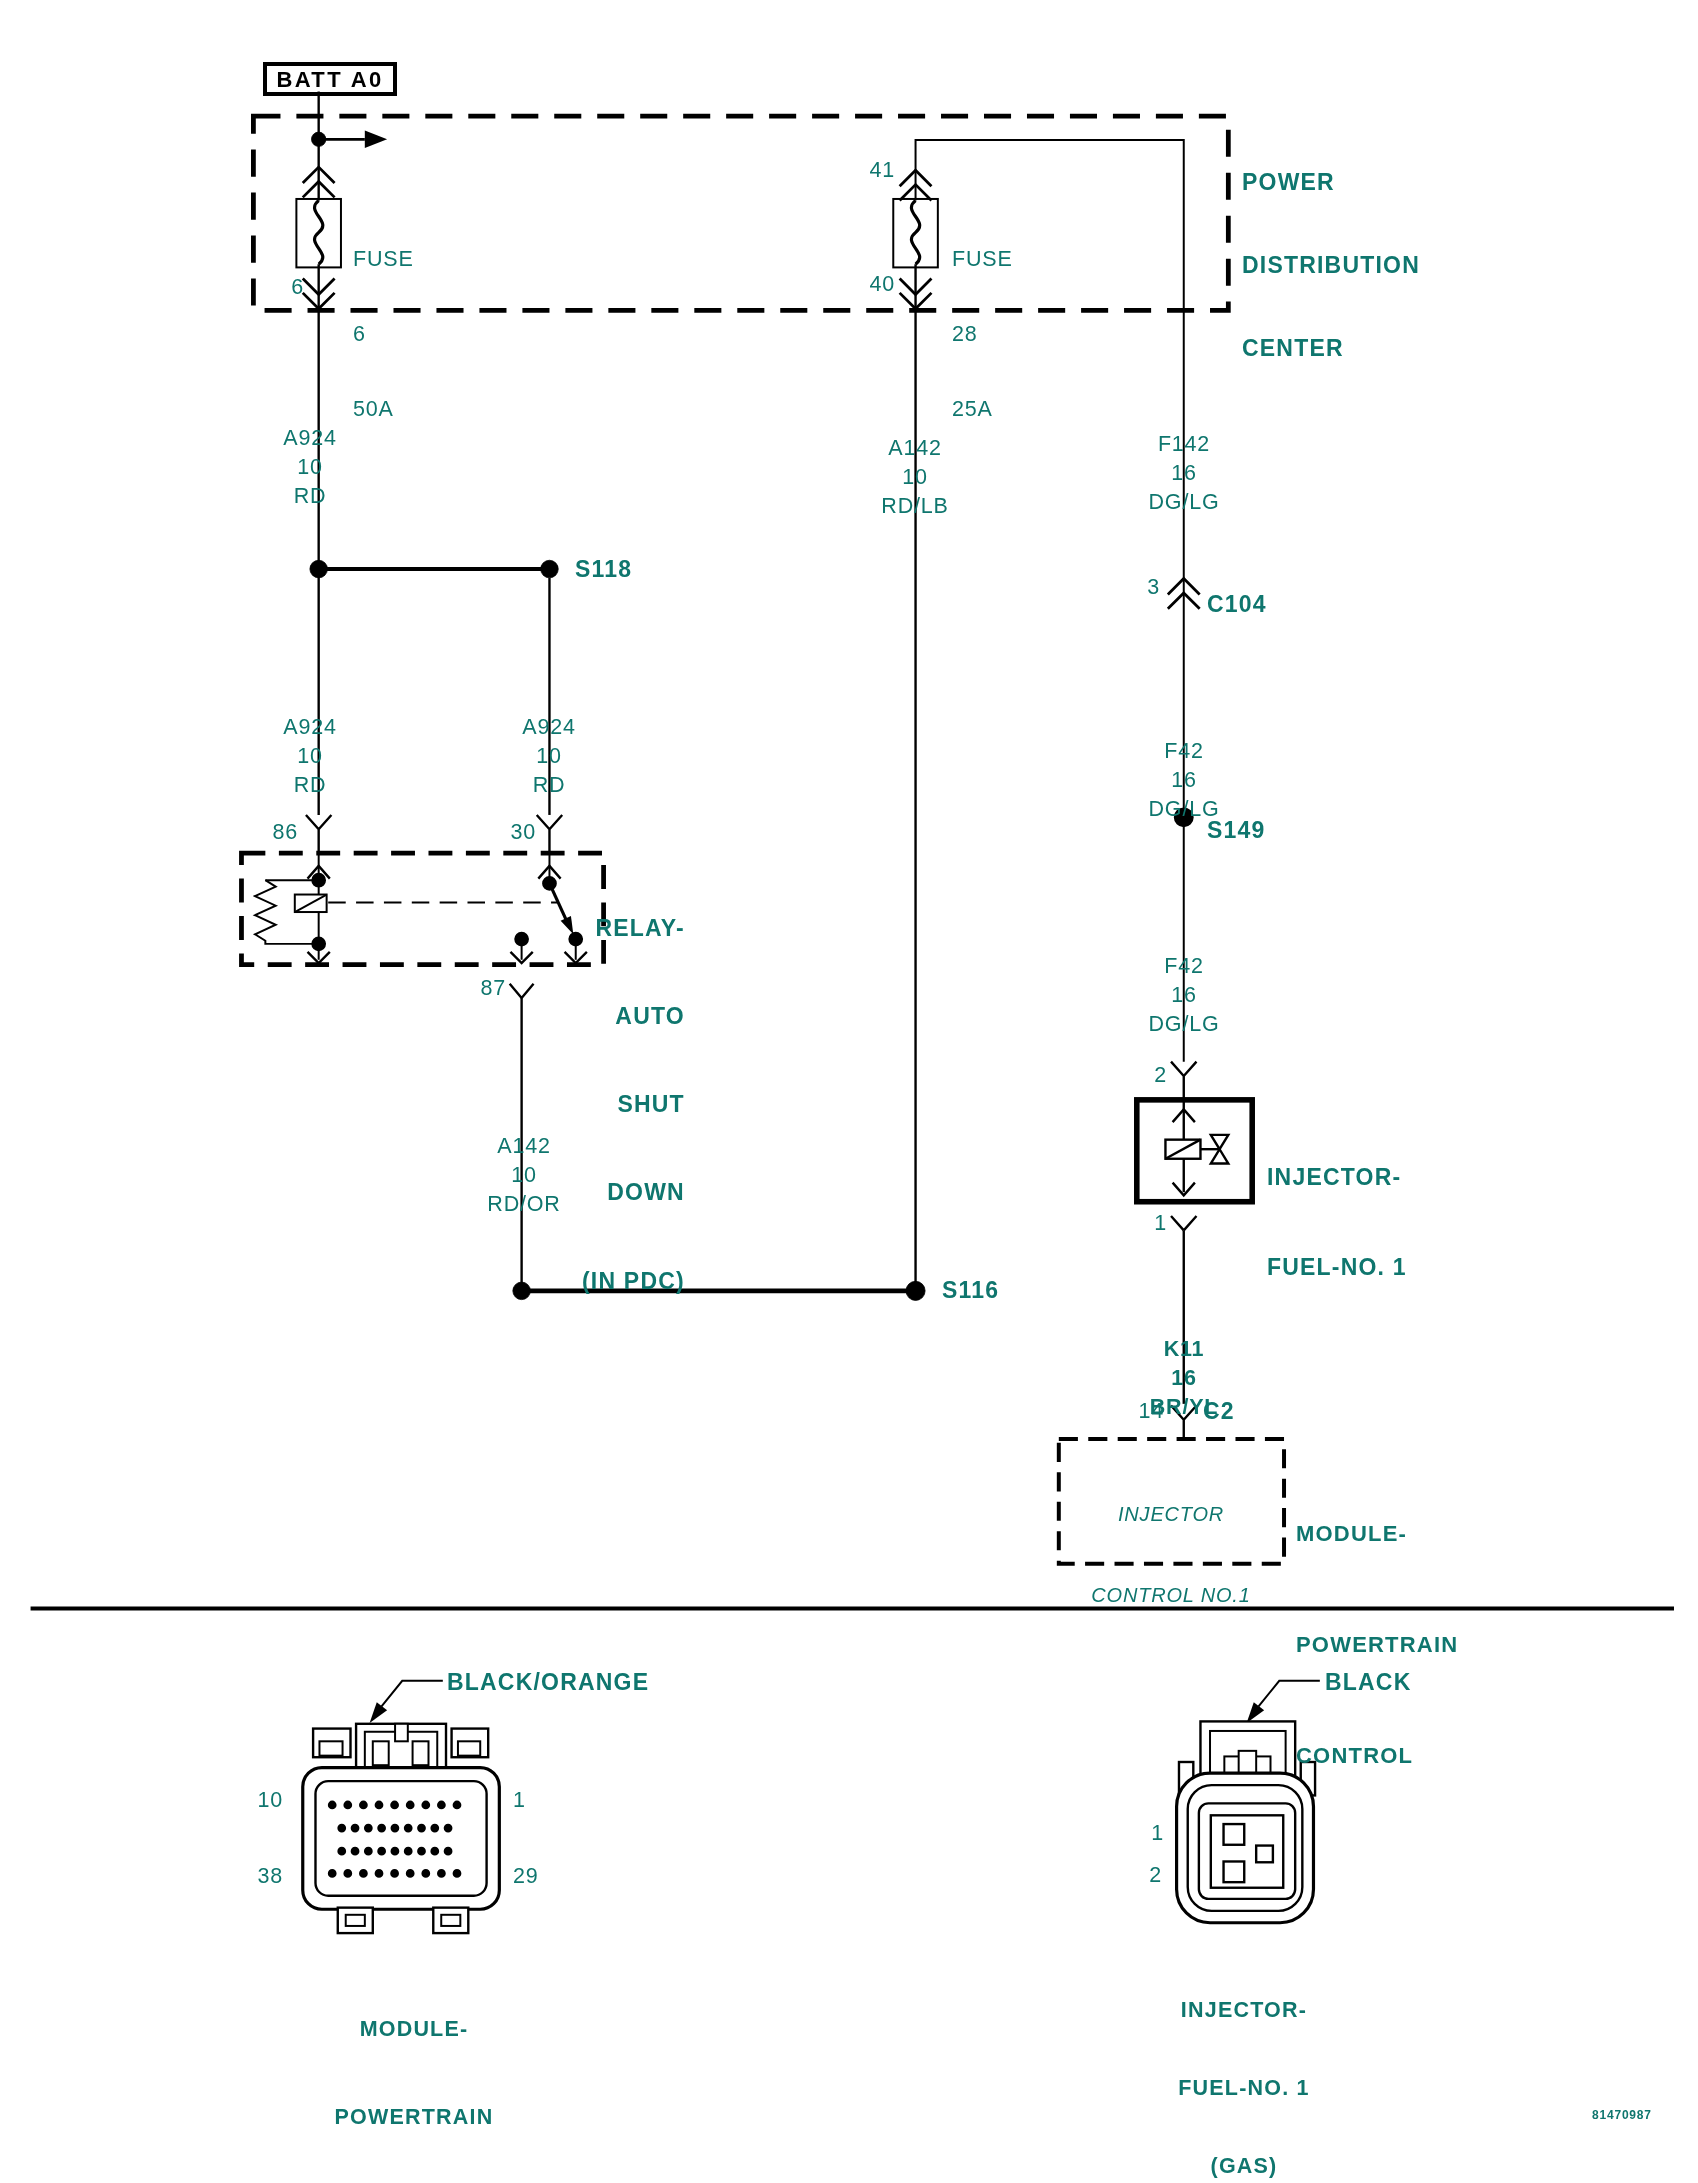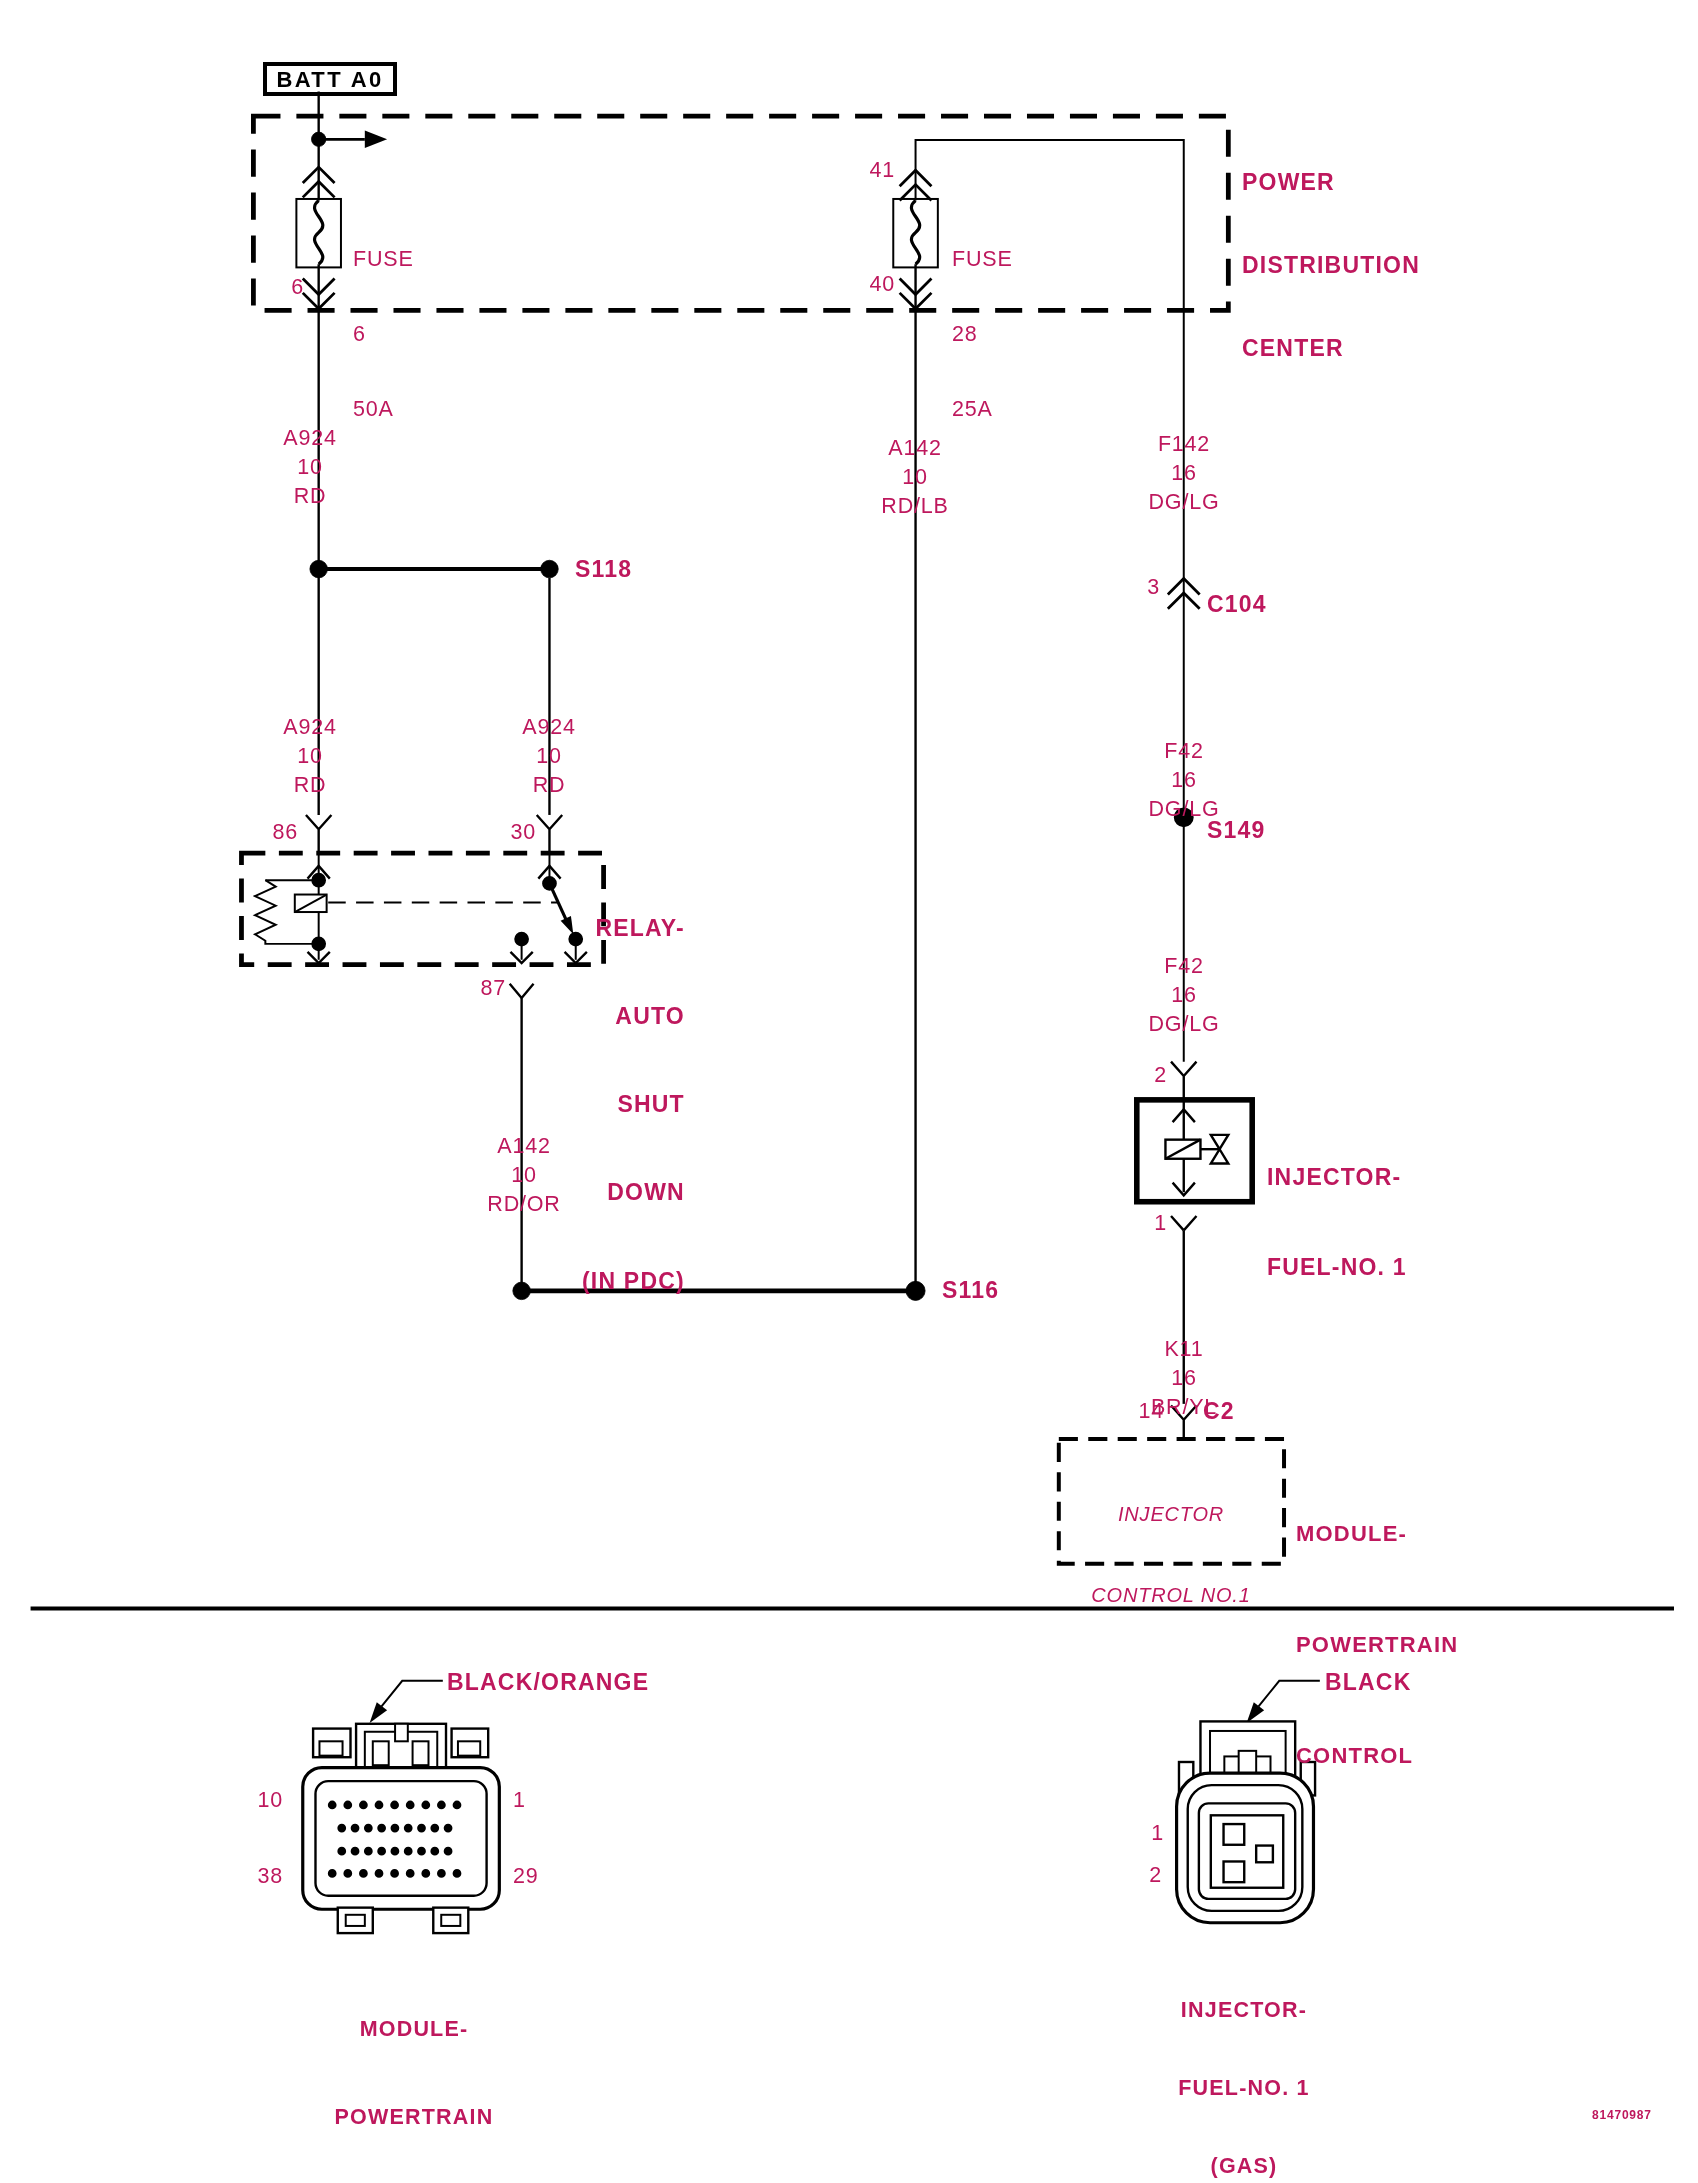--- a/index.html
+++ b/index.html
@@ -1,18 +1,18 @@
 <!DOCTYPE html>
 <html style="font-size:12.7px"><head>
 <meta charset="utf-8">
 <style>
   html,body{margin:0;padding:0;background:#fff;}
   .page{position:relative;width:1699px;height:2183px;background:#ffffff;color:#000;
         font-family:"Liberation Sans",sans-serif;overflow:hidden;border-radius:6px;}
-  .t{position:absolute;white-space:pre;color:#be185d;}
+  .t{position:absolute;white-space:pre;color:#0f766e;}
   .thin{font-size:21.5px;font-weight:400;letter-spacing:0.8px;}
   .bold{font-size:23px;font-weight:700;letter-spacing:1.2px;}
   .c{transform:translateX(-50%);text-align:center;}
   .r{transform:translateX(-100%);text-align:right;}
   .stack div{line-height:29px;}
   .wire div{line-height:29px;}
   .batt-box{position:absolute;left:263px;top:62px;width:126px;height:25.5px;border:4px solid #000;
             font-size:22px;font-weight:700;letter-spacing:2.4px;text-align:center;line-height:27px;}
   svg{position:absolute;left:0;top:0;}
 </style>
@@ -244,21 +244,21 @@
     <div>F42</div><div>16</div><div>DG/LG</div>
   </div>
 
   <div class="t thin r" style="left:1167px;top:1063px;">2</div>
   <div class="t bold" style="left:1267px;top:1102px;line-height:30px;">
     <div>INJECTOR-</div>
     <div>FUEL-NO. 1</div>
   </div>
   <div class="t thin r" style="left:1167px;top:1211px;">1</div>
 
-  <div class="t thin c wire" style="left:1184px;top:1285px;">
+  <div class="t thin c wire" style="left:1184px;top:1285px;font-weight:bold;">
     <div>K11</div><div>16</div><div>BR/YL</div>
   </div>
 
   <div class="t thin r" style="left:1164px;top:1399px;">14</div>
   <div class="t bold" style="left:1203px;top:1398px;">C2</div>
   <div class="t thin c" style="left:1171px;top:1447px;line-height:27px;font-size:20px;font-style:italic;">
     <div>INJECTOR</div>
     <div>CONTROL NO.1</div>
   </div>
   <div class="t bold" style="left:1296px;top:1441px;line-height:37px;font-size:22px;">

